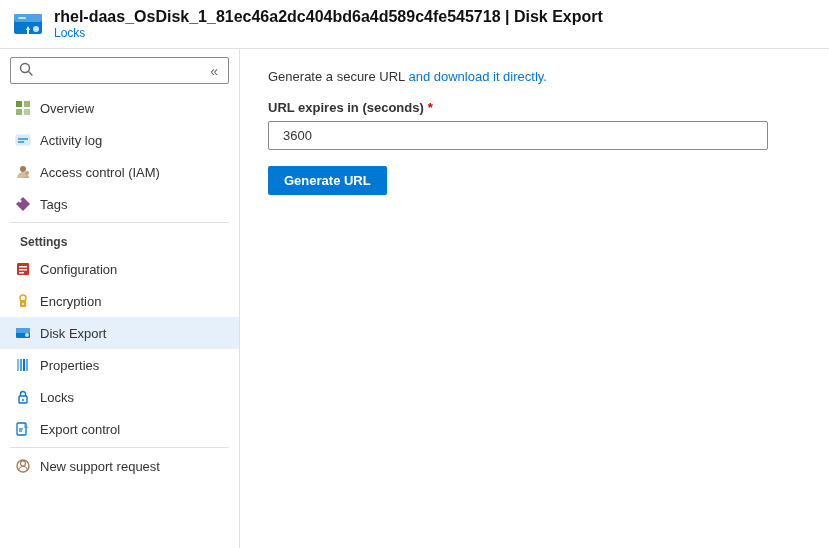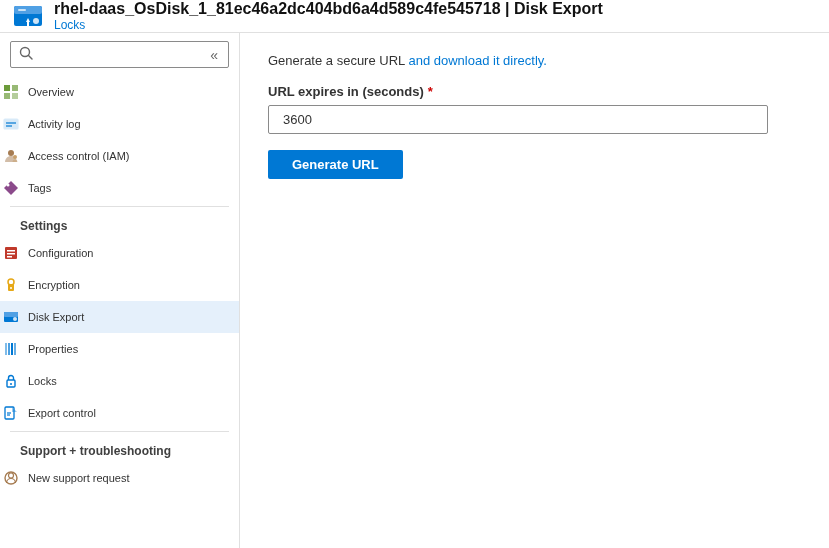--- a/index.html
+++ b/index.html
@@ -1,21 +1,21 @@
 <!DOCTYPE html>
 <html><head>
   <meta charset="utf-8">
   <style>
     * { box-sizing: border-box; margin: 0; padding: 0; }
     body { font-family: 'Segoe UI', Arial, sans-serif; font-size: 13px; color: #333; background: #fff; display: flex; flex-direction: column; height: 548px; width: 829px; overflow: hidden; }
 
     .title-bar {
       display: flex;
       align-items: flex-end;
-      padding: 0 12px;
+      padding: 8px 12px;
       border-bottom: 1px solid #e0e0e0;
       background: #fff;
       flex-shrink: 0;
     }
     .title-icon {
       width: 32px;
       height: 32px;
       margin-right: 10px;
       flex-shrink: 0;
     }
@@ -63,24 +63,24 @@
       border: none;
       cursor: pointer;
       color: #666;
       font-size: 14px;
       padding: 0 2px;
     }
 
     .nav-item {
       display: flex;
       align-items: center;
-      padding: 7px 2px;
+      padding: 7px 14px;
       cursor: pointer;
       color: #333;
-      font-size: 11px;
+      font-size: 13px;
       text-decoration: none;
     }
     .nav-item.active { background: #e5f0fb; }
     .nav-item .nav-icon { width: 18px; height: 18px; margin-right: 8px; flex-shrink: 0; display: flex; align-items: center; justify-content: center; }
 
     .section-header {
       padding: 10px 14px 4px 20px;
       font-size: 12px;
       font-weight: 700;
       color: #404040;
@@ -123,21 +123,21 @@
       color: #333;
       outline: none;
       display: block;
       margin-bottom: 16px;
     }
 
     .generate-btn {
       background: #0078d4;
       color: #fff;
       border: none;
-      padding: 7px 24px;
+      padding: 7px 16px;
       font-size: 13px;
       font-weight: 600;
       cursor: pointer;
       border-radius: 2px;
     }
 
     
     .icon-overview { color: #6c9b3a; }
     .icon-activity { color: #0078d4; }
     .icon-access { color: #a67c52; }
@@ -295,21 +295,20 @@
           <rect x="2" y="2" width="9" height="12" rx="1" fill="none" stroke="#0078d4" stroke-width="1.3"></rect>
           <path d="M9 2 L14 7 L9 7" fill="#0078d4" opacity="0.4"></path>
           <line x1="4" y1="8" x2="8" y2="8" stroke="#0078d4" stroke-width="1.2"></line>
           <line x1="4" y1="10" x2="7" y2="10" stroke="#0078d4" stroke-width="1.2"></line>
         </svg>
       </span>
       <span>Export control</span>
     </div>
 
     <div class="divider"></div>
-    <div class="section-header">Support + troubleshooting</div>
 
     <div class="nav-item">
       <span class="nav-icon icon-support">
         <svg width="16" height="16" viewBox="0 0 16 16" xmlns="http://www.w3.org/2000/svg">
           <circle cx="8" cy="8" r="6" fill="none" stroke="#a67c52" stroke-width="1.4"></circle>
           <circle cx="8" cy="5.5" r="2.5" fill="none" stroke="#a67c52" stroke-width="1.2"></circle>
           <path d="M3.5 13c0-2.5 2-4.5 4.5-4.5s4.5 2 4.5 4.5" fill="none" stroke="#a67c52" stroke-width="1.2"></path>
         </svg>
       </span>
       <span>New support request</span>

